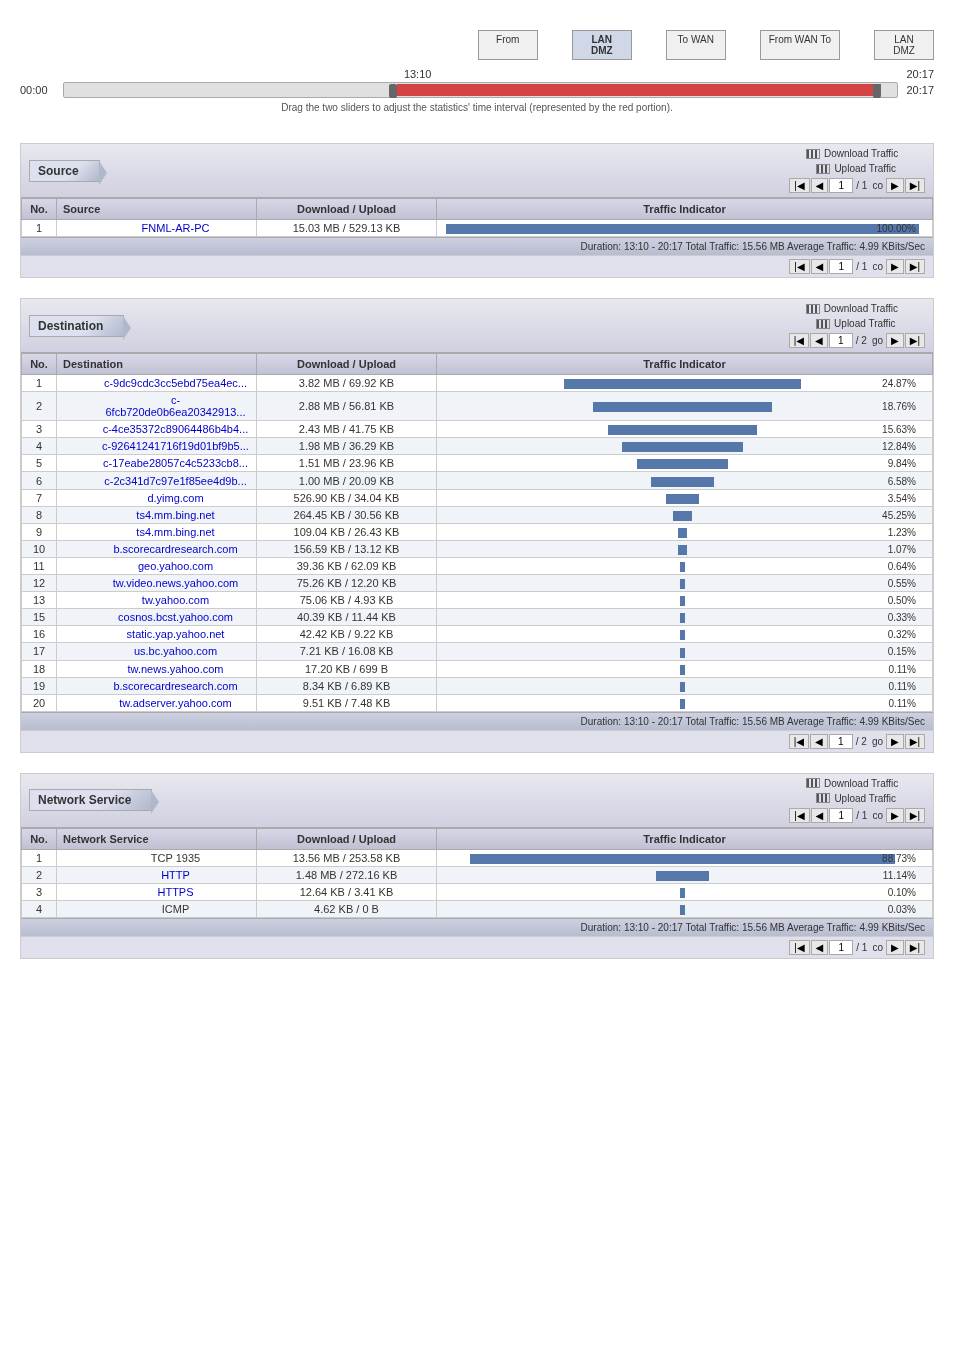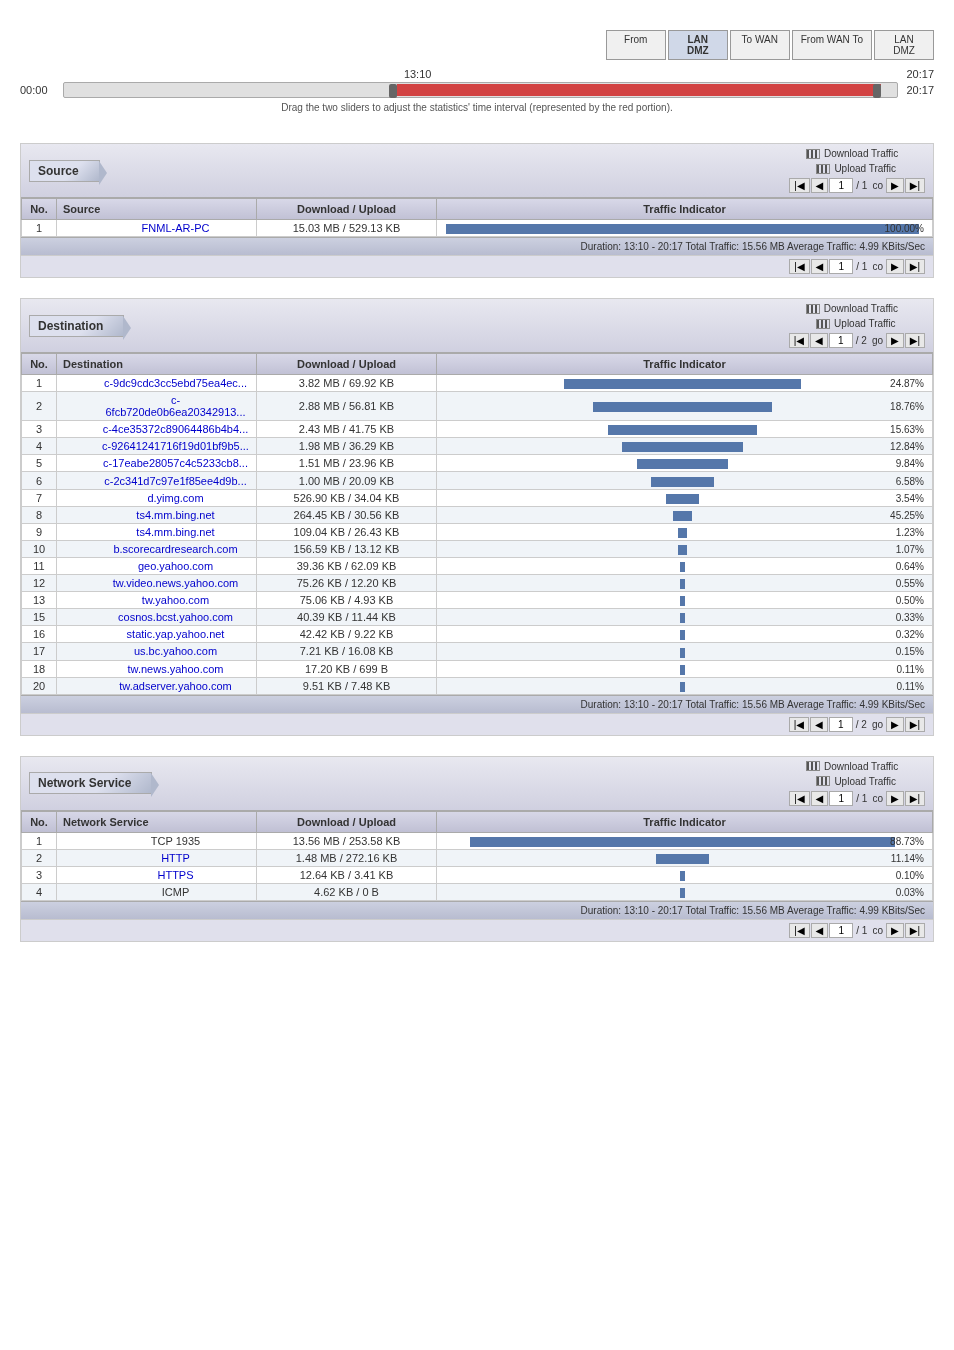--- a/index.html
+++ b/index.html
@@ -24,20 +24,21 @@
       margin-bottom: 8px;
       gap: 2px;
     }
     .legend-box {
       border: 1px solid #999;
       padding: 3px 8px;
       font-size: 10px;
       background: #f0f0f0;
       text-align: center;
       min-width: 60px;
+      margin-left: 32px;
     }
     .legend-box.active {
       background: #d0d8e8;
       font-weight: bold;
     }
     .slider-row {
       display: flex;
       align-items: center;
       gap: 8px;
     }
@@ -173,21 +174,21 @@
     .traffic-bar {
       display: inline-block;
       height: 10px;
       background: #5577aa;
       vertical-align: middle;
       margin-right: 4px;
     }
     .traffic-pct {
       font-size: 10px;
       position: absolute;
-      right: 8px;
+      right: 16px;
       top: 50%;
       transform: translateY(-50%);
     }
 
     .panel-footer {
       background: linear-gradient(to bottom, #ccd0e0, #b8bcd0);
       border-top: 1px solid #aaa;
       padding: 3px 8px;
       font-size: 10px;
       text-align: right;
@@ -486,20 +487,29 @@
         <tr>
     <td>18</td>
     <td class="left"><a href="#">tw.news.yahoo.com</a></td>
     <td>17.20 KB / 699 B</td>
     <td class="traffic-bar-cell">
       <span class="traffic-bar" style="width:1%;background:#5577aa;"></span>
       <span class="traffic-pct">0.11%</span>
     </td>
   </tr>
         <tr>
+    <td>19</td>
+    <td class="left"><a href="#">b.scorecardresearch.com</a></td>
+    <td>8.34 KB / 6.89 KB</td>
+    <td class="traffic-bar-cell">
+      <span class="traffic-bar" style="width:1%;background:#5577aa;"></span>
+      <span class="traffic-pct">0.11%</span>
+    </td>
+  </tr>
+        <tr>
     <td>20</td>
     <td class="left"><a href="#">tw.adserver.yahoo.com</a></td>
     <td>9.51 KB / 7.48 KB</td>
     <td class="traffic-bar-cell">
       <span class="traffic-bar" style="width:1%;background:#5577aa;"></span>
       <span class="traffic-pct">0.11%</span>
     </td>
   </tr>
       </tbody>
   </table>

